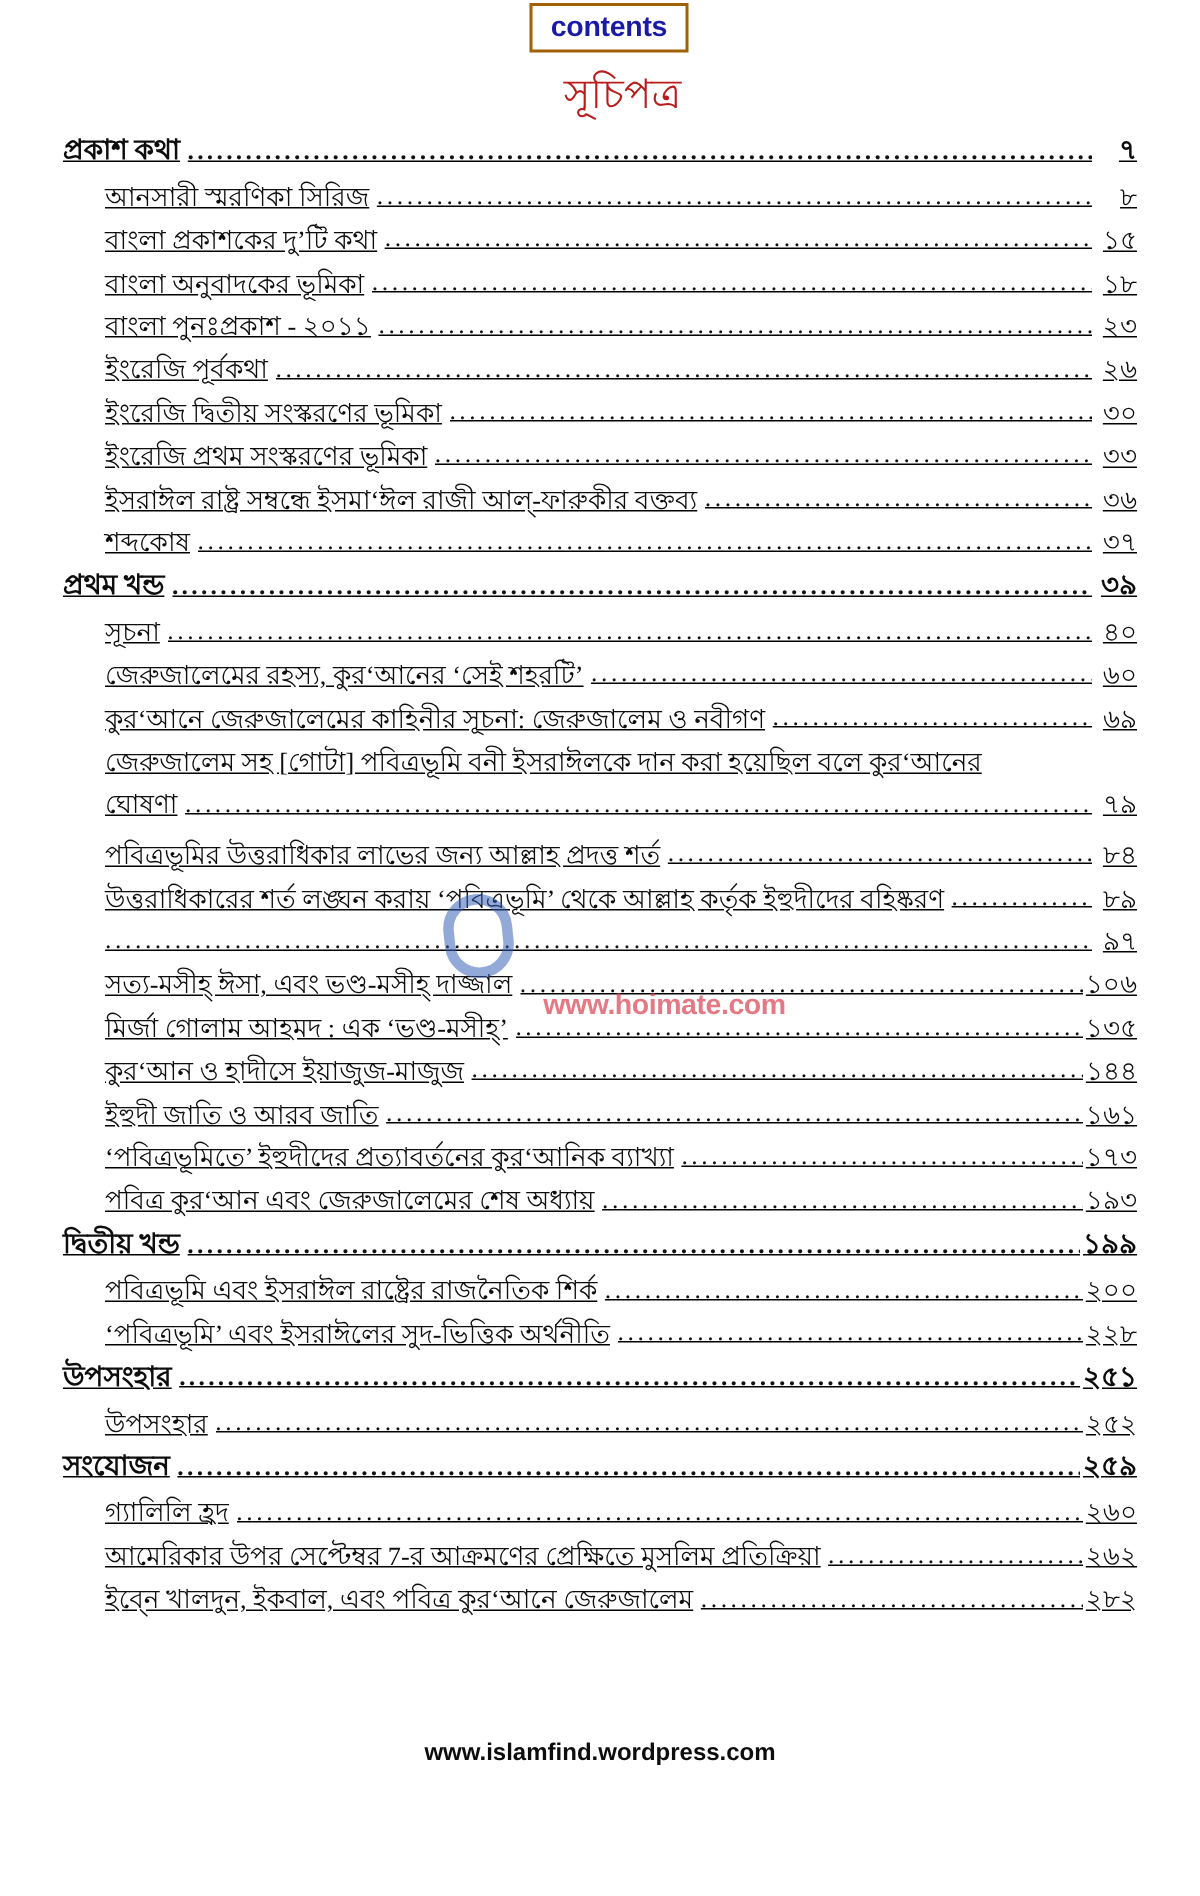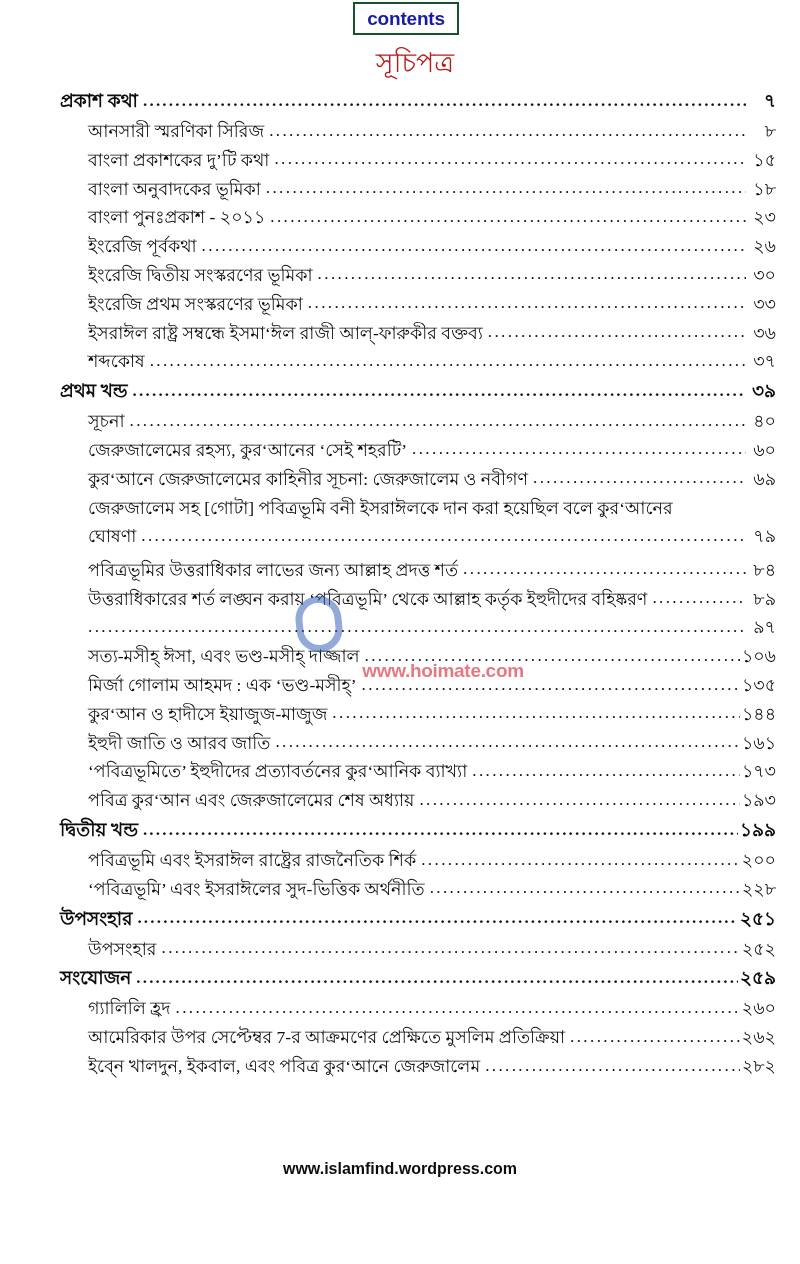--- a/index.html
+++ b/index.html
@@ -16,21 +16,21 @@
     overflow: hidden;
   }
 
   
   #contents-box {
     position: absolute;
     left: 353px;
     top: 2px;
     width: 106px;
     height: 33px;
-    border: 2px solid #14532d;
+    border: 2px solid #a16207;
     background: #ffffff;
     display: flex;
     align-items: center;
     justify-content: center;
     z-index: 5;
   }
   #contents-box span {
     font-family: "Liberation Sans", "DejaVu Sans", sans-serif;
     font-weight: bold;
     font-size: 19px;
@@ -46,24 +46,25 @@
     text-align: center;
     font-size: 27px;
     color: #b91c1c;
     font-family: "Liberation Serif", "DejaVu Serif", serif;
     z-index: 4;
   }
 
   
   #toc {
     position: absolute;
-    left: 60px;
+    left: 42px;
     top: 92px;
     width: 716px;
     z-index: 3;
+    text-decoration: underline;
   }
 
   .toc-row {
     display: flex;
     align-items: flex-end;
     width: 100%;
     font-size: 17.5px;
     color: #0d0d0d;
     line-height: 1.0;
     margin-bottom: 11.3px;

